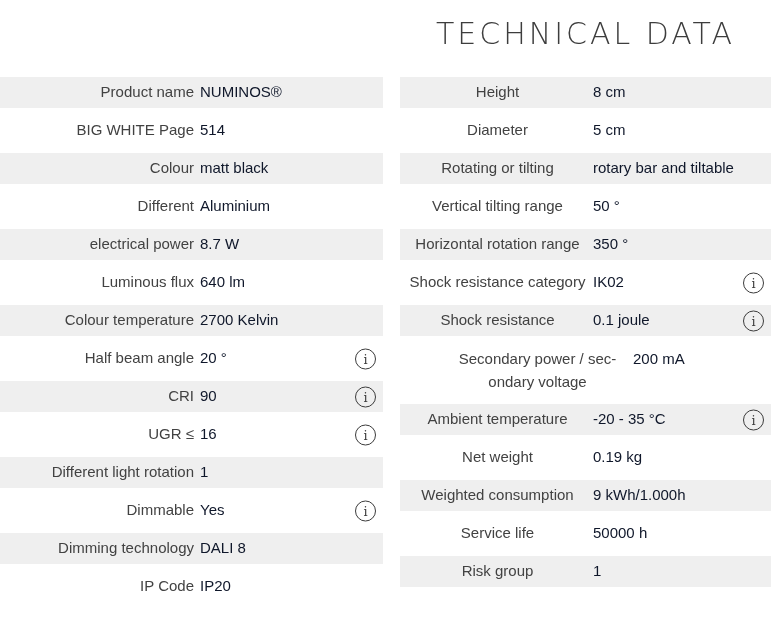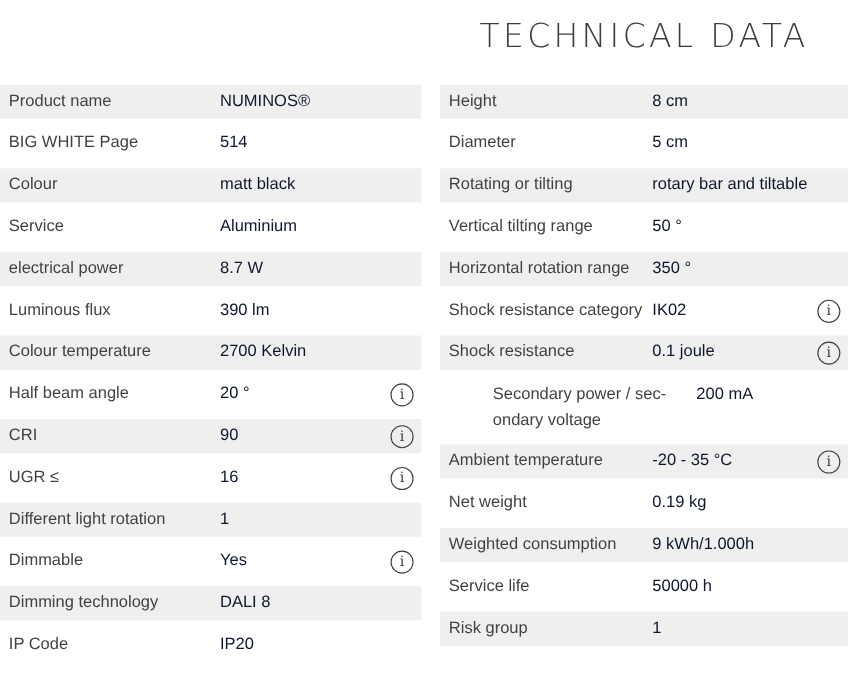--- a/index.html
+++ b/index.html
@@ -18,40 +18,40 @@
     font-weight:200; font-size:30px; letter-spacing:3px;
     color:#3d3d3d;
   }
 
   .tables {
     position:absolute; top:77px; left:0;
     display:flex; gap:17px;
   }
   .table { display:block; }
   .table-left  { width:383px; }
-  .table-right { width:371px; }
+  .table-right { width:371px;text-align:center; }
 
   .row {
     position:relative;
     height:31px; margin-bottom:7px;
     display:flex; align-items:center;
     padding:0 32px 0 8px;
     font-size:15px; line-height:1.5;
     background:#ffffff;
   }
   .row.shaded { background:#efefef; }
   .row.tall {
     height:54px;
     align-items:flex-start;
     padding-top:5px;
     margin-left:40px;
   }
 
   .label { color:#424242; flex-shrink:0; padding-right:6px; }
-  .table-left  .label { width:192px; }
+  .table-left  .label { width:192px;text-align:right; }
   .table-right .label { width:185px; }
   .value { color:#0f172a; white-space:nowrap; }
 
   .info {
     position:absolute; right:7px; top:50%;
     transform:translateY(-50%);
     width:21px; height:21px;
     border:1.5px solid #3c3c3c; border-radius:50%;
     display:flex; align-items:center; justify-content:center;
     color:#3c3c3c;
@@ -78,32 +78,32 @@
     <span class="label">BIG WHITE Page</span>
     <span class="value">514</span>
 
   </div>
         <div class="row shaded">
     <span class="label">Colour</span>
     <span class="value">matt black</span>
 
   </div>
         <div class="row">
-    <span class="label">Service</span>
+    <span class="label">Different</span>
     <span class="value">Aluminium</span>
 
   </div>
         <div class="row shaded">
     <span class="label">electrical power</span>
     <span class="value">8.7 W</span>
 
   </div>
         <div class="row">
     <span class="label">Luminous flux</span>
-    <span class="value">390 lm</span>
+    <span class="value">640 lm</span>
 
   </div>
         <div class="row shaded">
     <span class="label">Colour temperature</span>
     <span class="value">2700 Kelvin</span>
 
   </div>
         <div class="row">
     <span class="label">Half beam angle</span>
     <span class="value">20 °</span>

